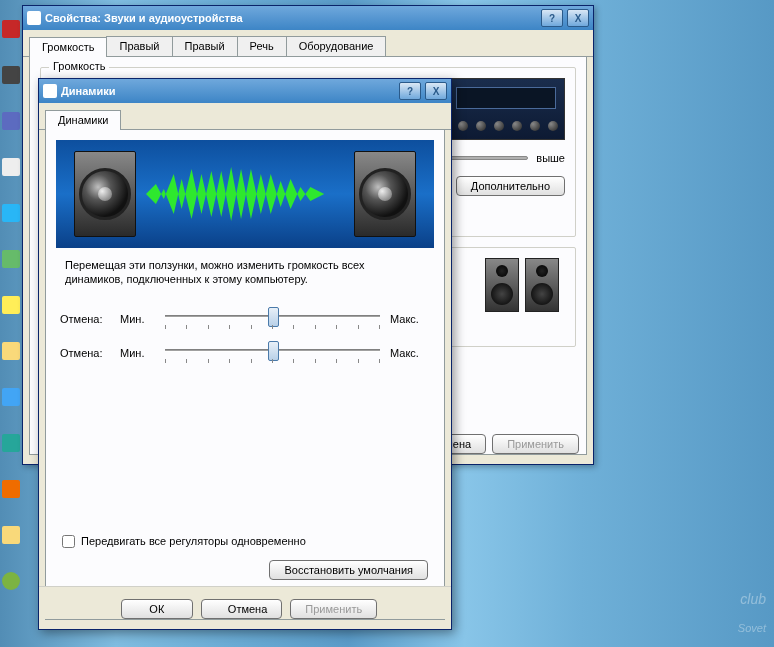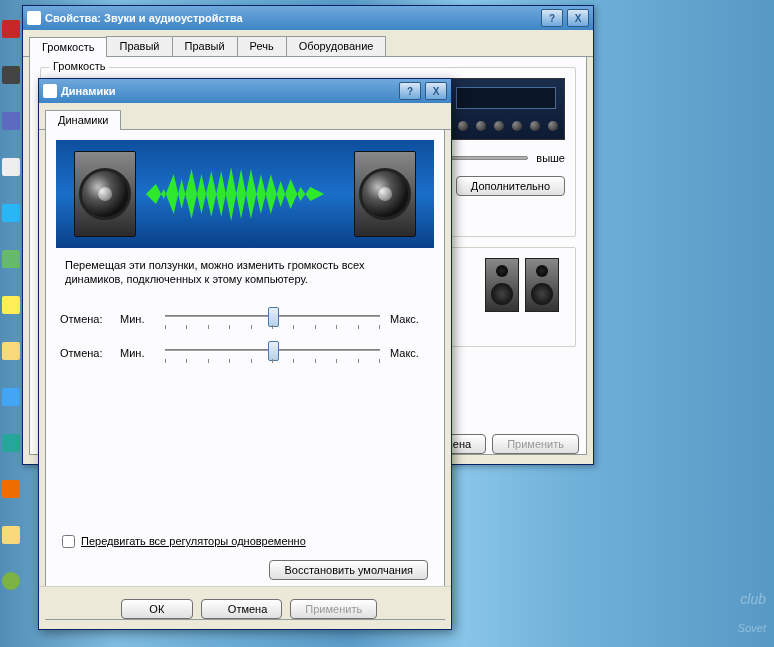--- a/index.html
+++ b/index.html
@@ -61,21 +61,21 @@
 .instr { margin: 10px 9px; line-height: 1.3; color: #000; }
 
 .slider-grid { display: grid; grid-template-columns: 50px 35px 1fr 40px; gap: 6px 10px; align-items: center; margin: 18px 4px; }
 .slider-grid .lbl { color: #000; }
 .hslider2 { height: 28px; position: relative; width: 100%; }
 .hslider2 .rail { position: absolute; top: 10px; left: 0; right: 0; height: 3px; background: #a0a0a0; border-top: 1px solid #808080; border-bottom: 1px solid #fff; }
 .hslider2 .thumb { position: absolute; top: 2px; width: 11px; height: 20px; background: linear-gradient(180deg, #e8f0f8, #b8d0e8); border: 1px solid #4a7aaa; border-radius: 2px; cursor: pointer; }
 .hslider2 .ticks { position: absolute; top: 20px; left: 0; right: 0; height: 6px; display: flex; justify-content: space-between; }
 .hslider2 .ticks span { width: 1px; height: 4px; background: #888; }
 
-.checkbox-row { display: flex; align-items: center; gap: 6px; margin: 20px 6px 12px 6px; text-decoration: underline; }
+.checkbox-row { display: flex; align-items: center; gap: 6px; margin: 20px 6px 12px 6px; }
 .checkbox-row input { width: 13px; height: 13px; }
 
 .restore-row { display: flex; justify-content: flex-end; margin: 0 6px 6px 6px; }
 
 .dialog-btns { position: absolute; bottom: 10px; left: 0; right: 0; display: flex; justify-content: center; gap: 8px; padding: 0 12px; border-top: 1px solid #d0d0c8; padding-top: 12px; background: #ece9d8; }
 
 .back-section-text { clear: both; padding-top: 6px; }
 .adv-btn-row { display: flex; gap: 6px; margin-top: 8px; }
 
 </style>

